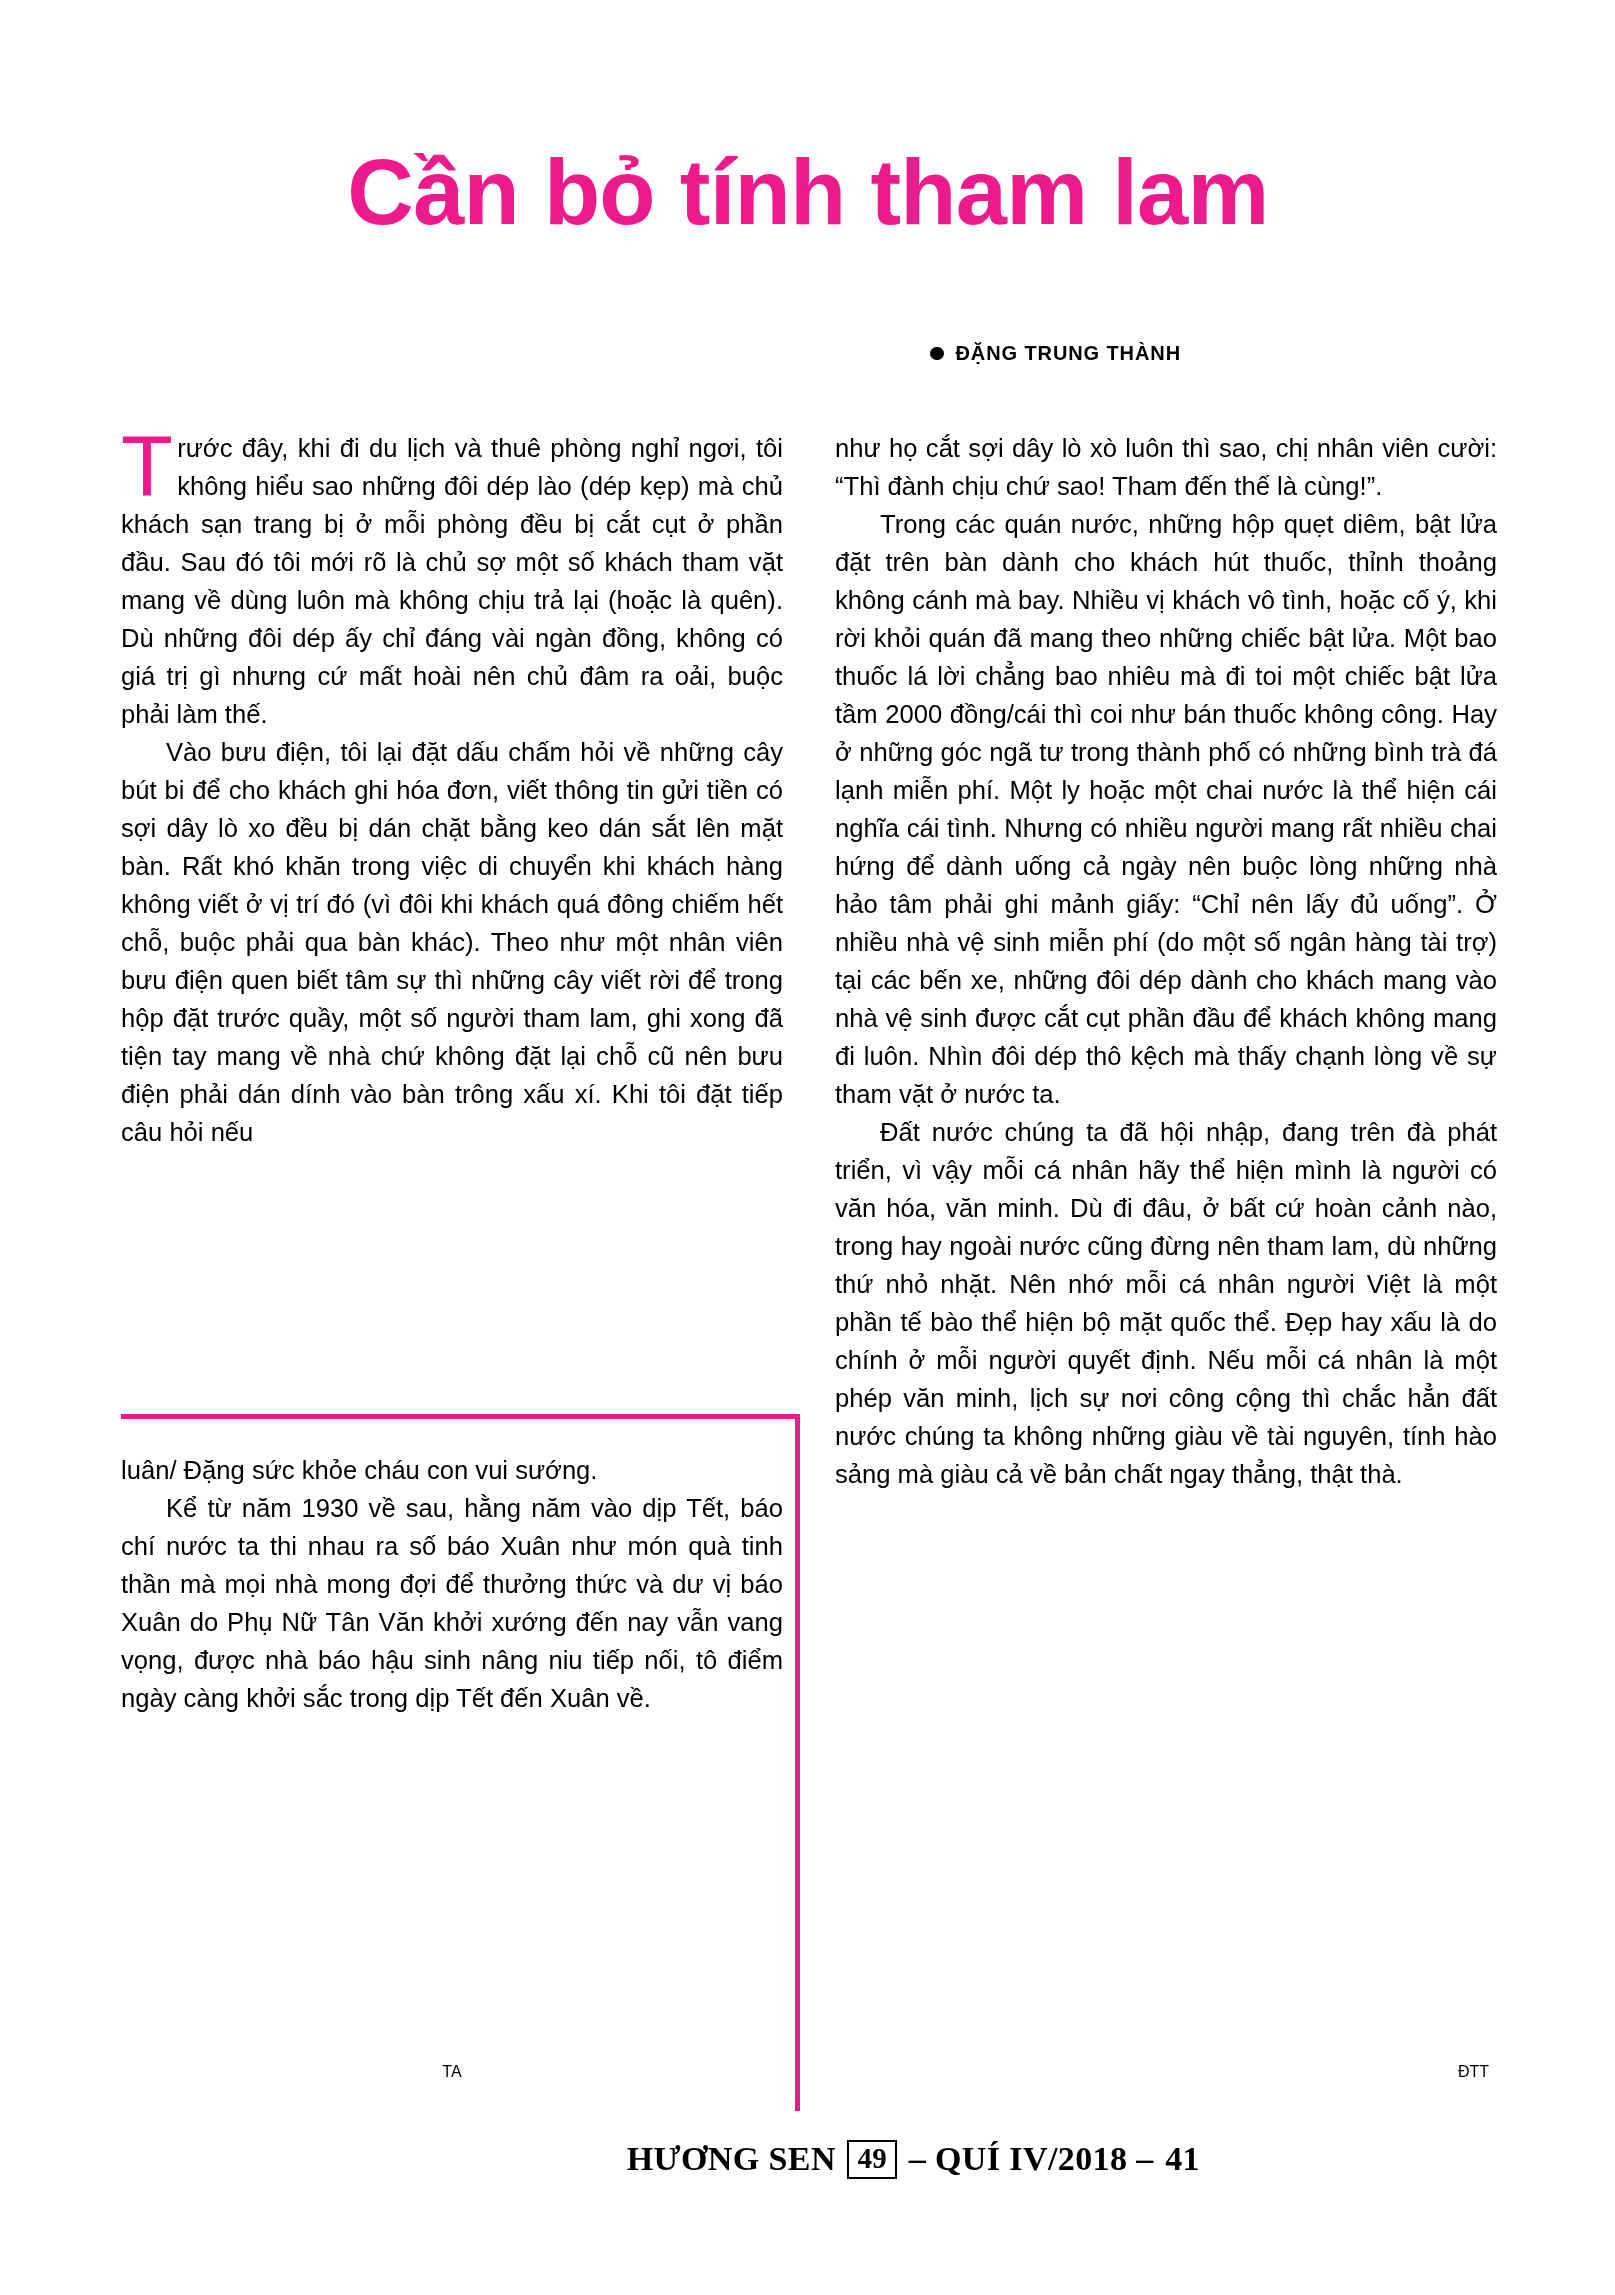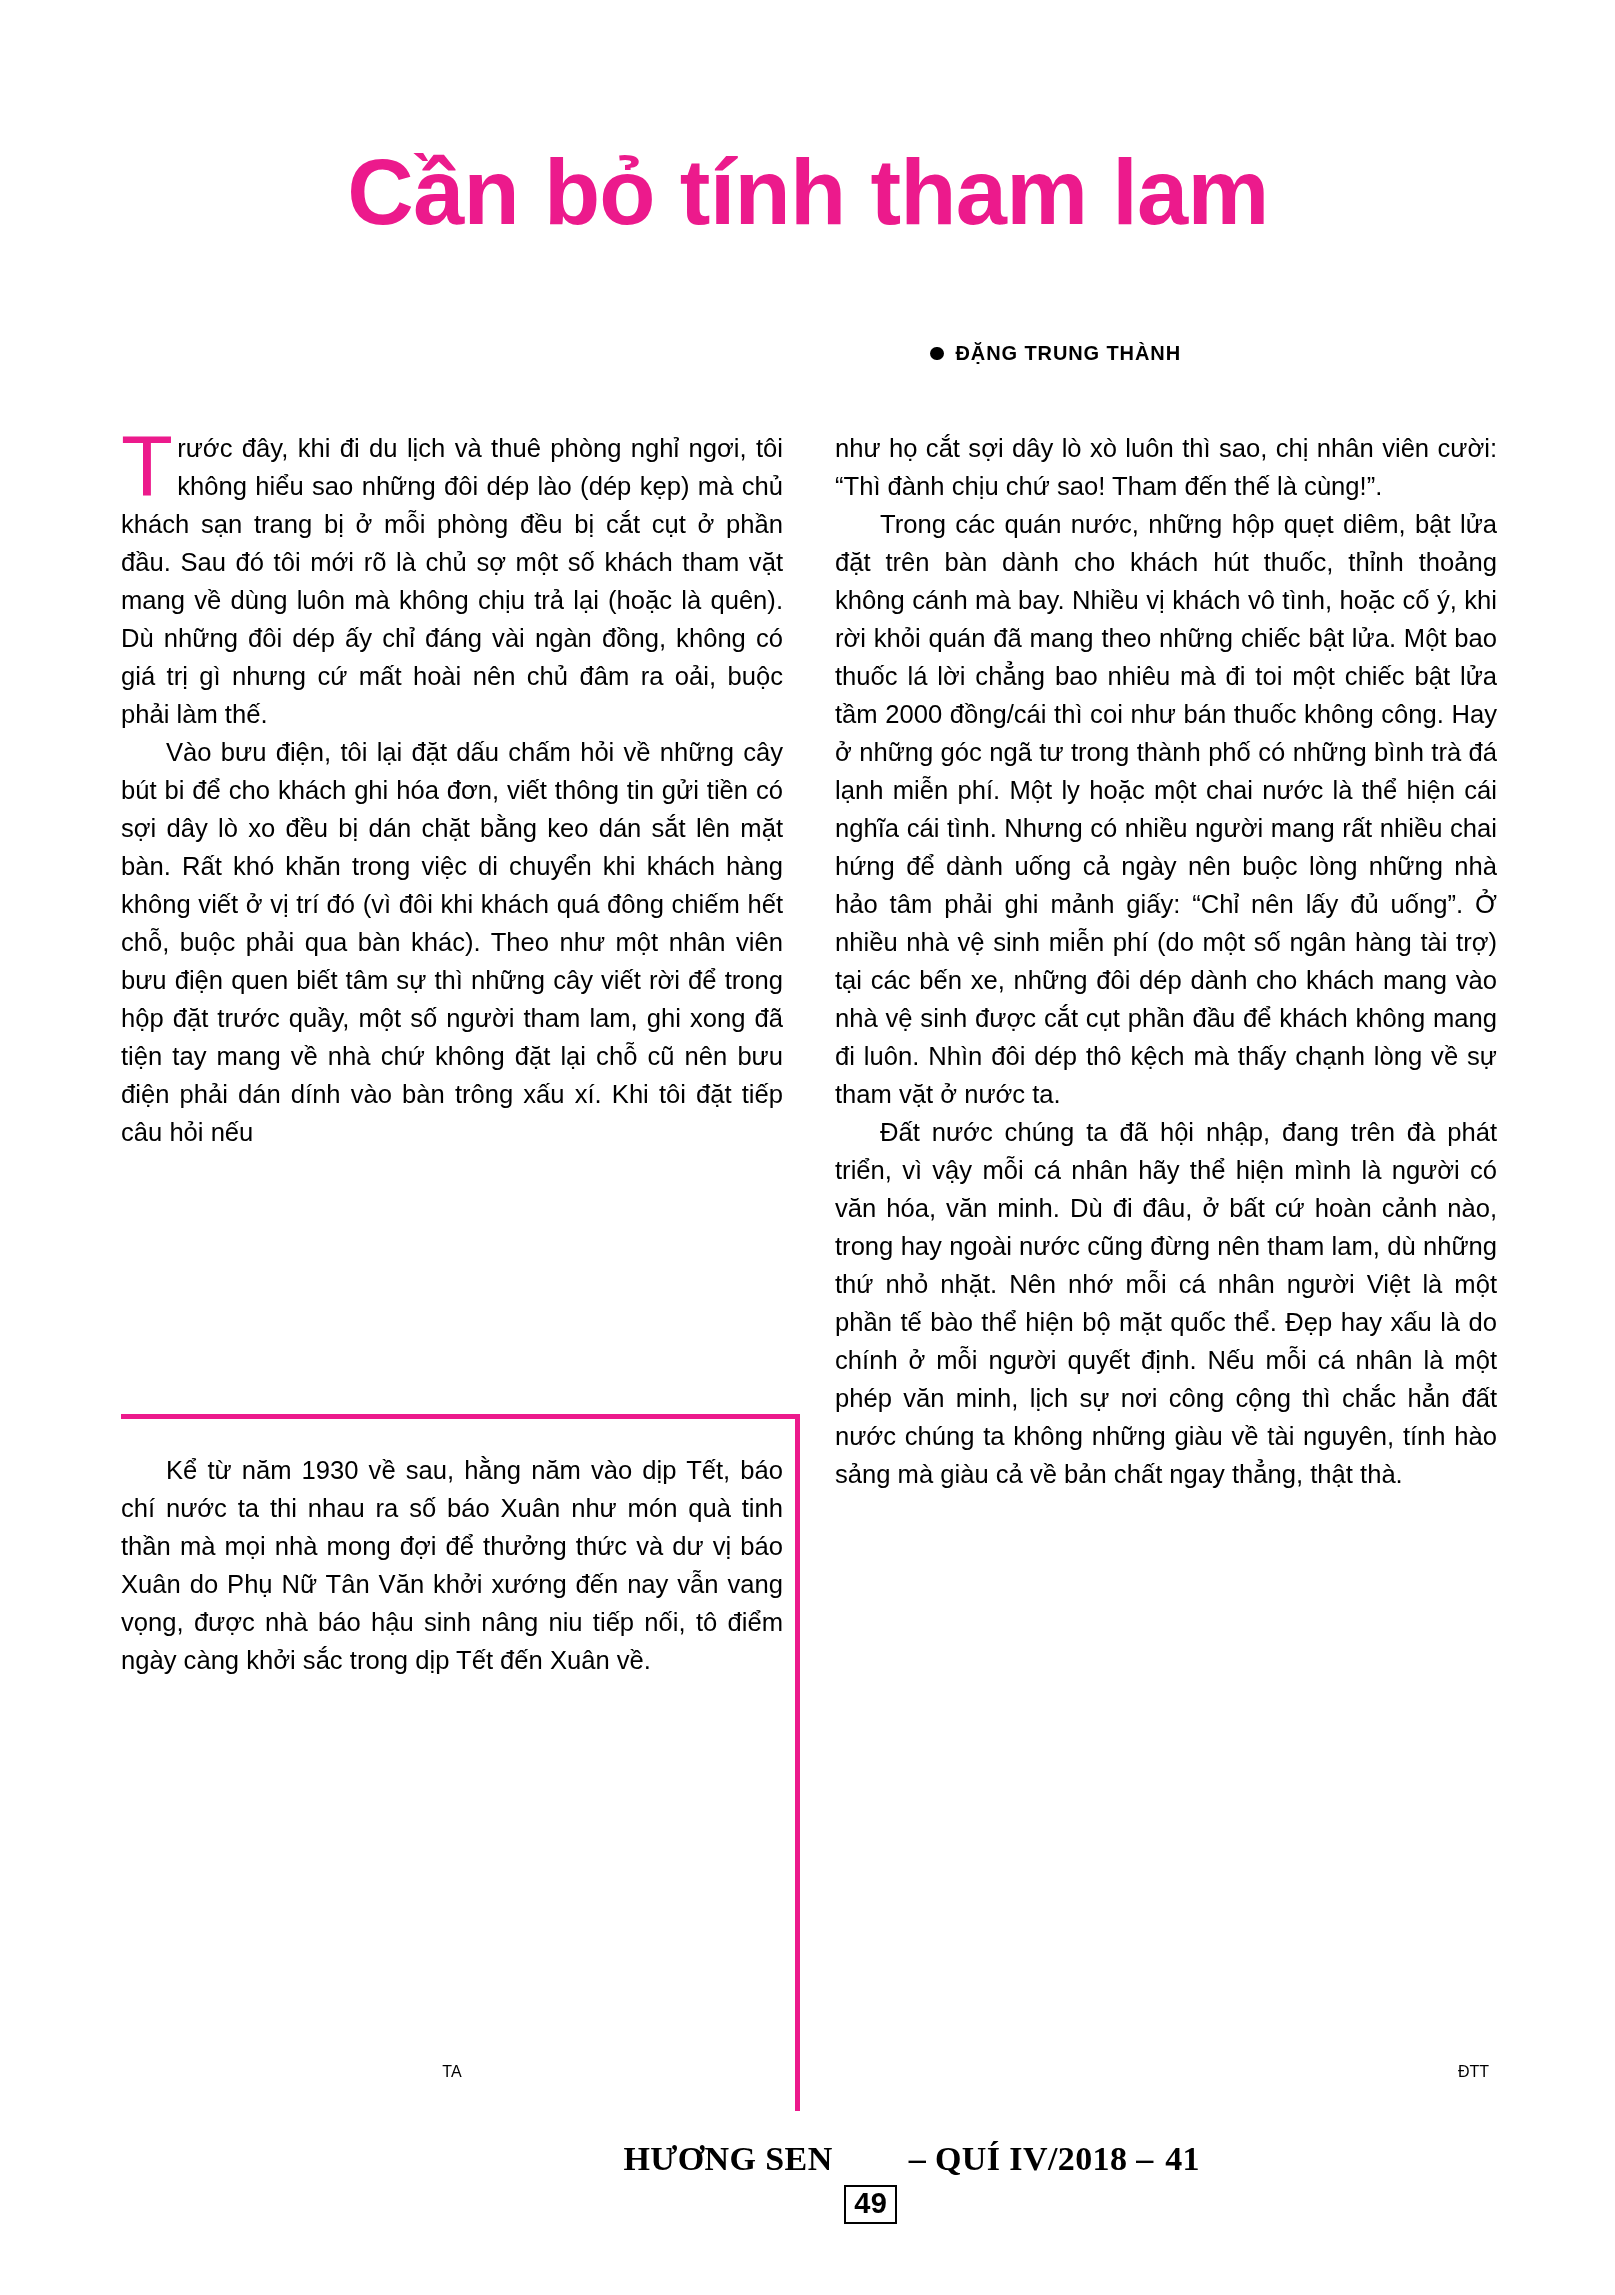--- a/index.html
+++ b/index.html
@@ -154,24 +154,23 @@
     align-items: flex-start;
     gap: 11.5px;
     font-family: "Liberation Serif", serif;
     font-weight: bold;
     font-size: 34px;
     letter-spacing: 0.4px;
   }
   .footer-box {
     border: 2.2px solid #000;
     padding: 0.7px 8px 2.2px 8px;
-    font-family: Liberation Sans, sans-serif;
+    font-family: Liberation Serif, serif;
     font-size: 29px;
     line-height: 1.1;
-    margin-top: 45px;
   }
 </style>
 </head>
 <body>
 
 <div class="page">
 
   <div class="title">Cần bỏ tính tham lam</div>
 
   <div class="byline">
@@ -183,20 +182,21 @@
     <p class="dropcap-para">
       <span class="dropcap">T</span><span>rước đây, khi đi du lịch và thuê phòng nghỉ ngơi, tôi không hiểu sao những đôi dép lào (dép kẹp) mà chủ khách sạn trang bị ở mỗi phòng đều bị cắt cụt ở phần đầu.  Sau đó tôi mới rõ là chủ sợ một số khách tham vặt mang về dùng luôn mà không chịu trả lại (hoặc là quên). Dù những đôi dép ấy chỉ đáng vài ngàn đồng, không có giá trị gì nhưng cứ mất hoài nên chủ đâm ra oải, buộc phải làm thế.</span>
     </p>
     <p class="ind">Vào bưu điện, tôi lại đặt dấu chấm hỏi về những cây bút bi để cho khách ghi hóa đơn, viết thông tin gửi tiền có sợi dây lò xo đều bị dán chặt bằng keo dán sắt lên mặt bàn. Rất khó khăn trong việc di chuyển khi khách hàng không viết ở vị trí đó (vì đôi khi khách quá đông chiếm hết chỗ, buộc phải qua bàn khác). Theo như một nhân viên bưu điện quen biết tâm sự thì những cây viết rời để trong hộp đặt trước quầy, một số người tham lam, ghi xong đã tiện tay mang về nhà chứ không đặt lại chỗ cũ nên bưu điện phải dán dính vào bàn trông xấu xí. Khi tôi đặt tiếp câu hỏi nếu</p>
   </div>
 
   <div class="hr-left"></div>
   <div class="vr-mid"></div>
 
   <div class="col col-left-bottom">
+    <p class="noind">luân/ Đặng sức khỏe cháu con vui sướng.</p>
     <p class="ind">Kể từ năm 1930 về sau, hằng năm vào dịp Tết, báo chí nước ta thi nhau ra số báo Xuân như món quà tinh thần mà mọi nhà mong đợi để thưởng thức và dư vị báo Xuân do Phụ Nữ Tân Văn khởi xướng đến nay vẫn vang vọng, được nhà báo hậu sinh nâng niu tiếp nối, tô điểm ngày càng khởi sắc trong dịp Tết đến Xuân về.</p>
   </div>
 
   <div class="col col-right">
     <p class="noind">như họ cắt sợi dây lò xò luôn thì sao, chị nhân viên cười: “Thì đành chịu chứ sao! Tham đến thế là cùng!”.</p>
     <p class="ind">Trong các quán nước, những hộp quẹt diêm, bật lửa đặt trên bàn dành cho khách hút thuốc, thỉnh thoảng không cánh mà bay. Nhiều vị khách vô tình, hoặc cố ý, khi rời khỏi quán đã mang theo những chiếc bật lửa. Một bao thuốc lá lời chẳng bao nhiêu mà đi toi một chiếc bật lửa tầm 2000 đồng/cái thì coi như bán thuốc không công. Hay ở những góc ngã tư trong thành phố có những bình trà đá lạnh miễn phí. Một ly hoặc một chai nước là thể hiện cái nghĩa cái tình. Nhưng có nhiều người mang rất nhiều chai hứng để dành uống cả ngày nên buộc lòng những nhà hảo tâm phải ghi mảnh giấy: “Chỉ nên lấy đủ uống”. Ở nhiều nhà vệ sinh miễn phí (do một số ngân hàng tài trợ) tại các bến xe, những đôi dép dành cho khách mang vào nhà vệ sinh được cắt cụt phần đầu để khách không mang đi luôn. Nhìn đôi dép thô kệch mà thấy chạnh lòng về sự tham vặt ở nước ta.</p>
     <p class="ind">Đất nước chúng ta đã hội nhập, đang trên đà phát triển, vì vậy mỗi cá nhân hãy thể hiện mình là người có văn hóa, văn minh. Dù đi đâu, ở bất cứ hoàn cảnh nào, trong hay ngoài nước cũng đừng nên tham lam, dù những thứ nhỏ nhặt. Nên nhớ mỗi cá nhân người Việt là một phần tế bào thể hiện bộ mặt quốc thể. Đẹp hay xấu là do chính ở mỗi người quyết định. Nếu mỗi cá nhân là một phép văn minh, lịch sự nơi công cộng thì chắc hẳn đất nước chúng ta không những giàu về tài nguyên, tính hào sảng mà giàu cả về bản chất ngay thẳng, thật thà.</p>
   </div>
 
   <div class="signoff-left">TA</div>

